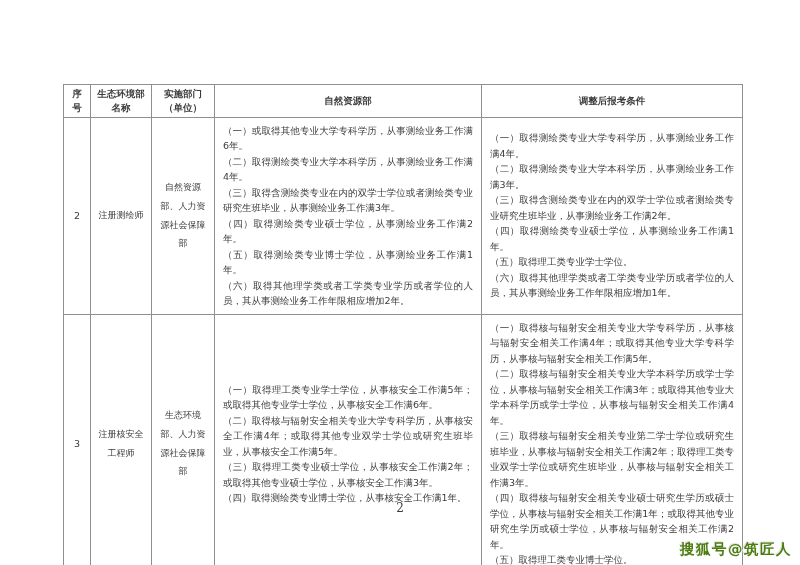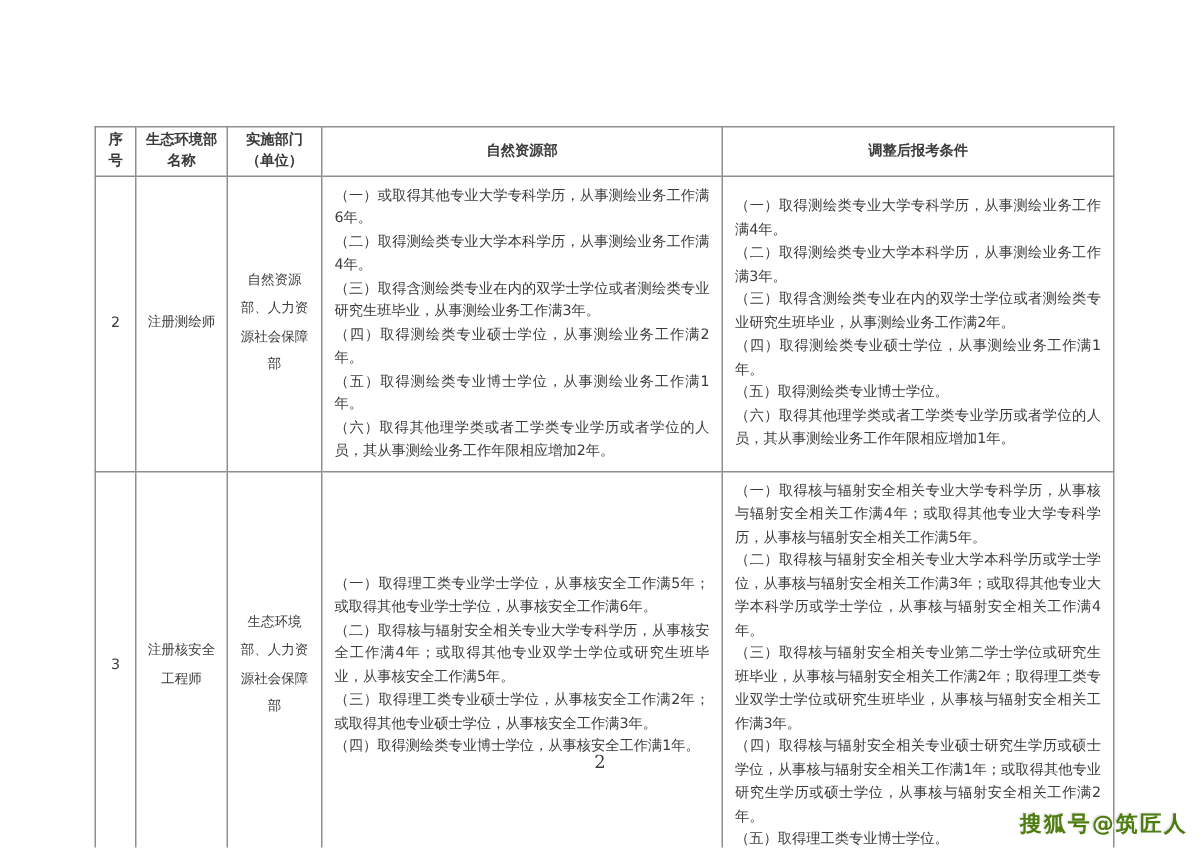--- a/index.html
+++ b/index.html
@@ -116,21 +116,21 @@
           <p>（三）取得含测绘类专业在内的双学士学位或者测绘类专业研究生班毕业，从事测绘业务工作满3年。</p>
           <p>（四）取得测绘类专业硕士学位，从事测绘业务工作满2年。</p>
           <p>（五）取得测绘类专业博士学位，从事测绘业务工作满1年。</p>
           <p>（六）取得其他理学类或者工学类专业学历或者学位的人员，其从事测绘业务工作年限相应增加2年。</p>
         </td>
         <td class="c-cond">
           <p>（一）取得测绘类专业大学专科学历，从事测绘业务工作满4年。</p>
           <p>（二）取得测绘类专业大学本科学历，从事测绘业务工作满3年。</p>
           <p>（三）取得含测绘类专业在内的双学士学位或者测绘类专业研究生班毕业，从事测绘业务工作满2年。</p>
           <p>（四）取得测绘类专业硕士学位，从事测绘业务工作满1年。</p>
-          <p>（五）取得测绘类专业博士学位。</p>
+          <p>（五）取得理工类专业学士学位。</p>
           <p>（六）取得其他理学类或者工学类专业学历或者学位的人员，其从事测绘业务工作年限相应增加1年。</p>
         </td>
       </tr>
       <tr class="row-nuclear">
         <td class="c-seq">3</td>
         <td class="c-name">注册核安全工程师</td>
         <td class="c-dept">生态环境部、人力资源社会保障部</td>
         <td class="c-cond">
           <p>（一）取得理工类专业学士学位，从事核安全工作满5年；或取得其他专业学士学位，从事核安全工作满6年。</p>
           <p>（二）取得核与辐射安全相关专业大学专科学历，从事核安全工作满4年；或取得其他专业双学士学位或研究生班毕业，从事核安全工作满5年。</p>

